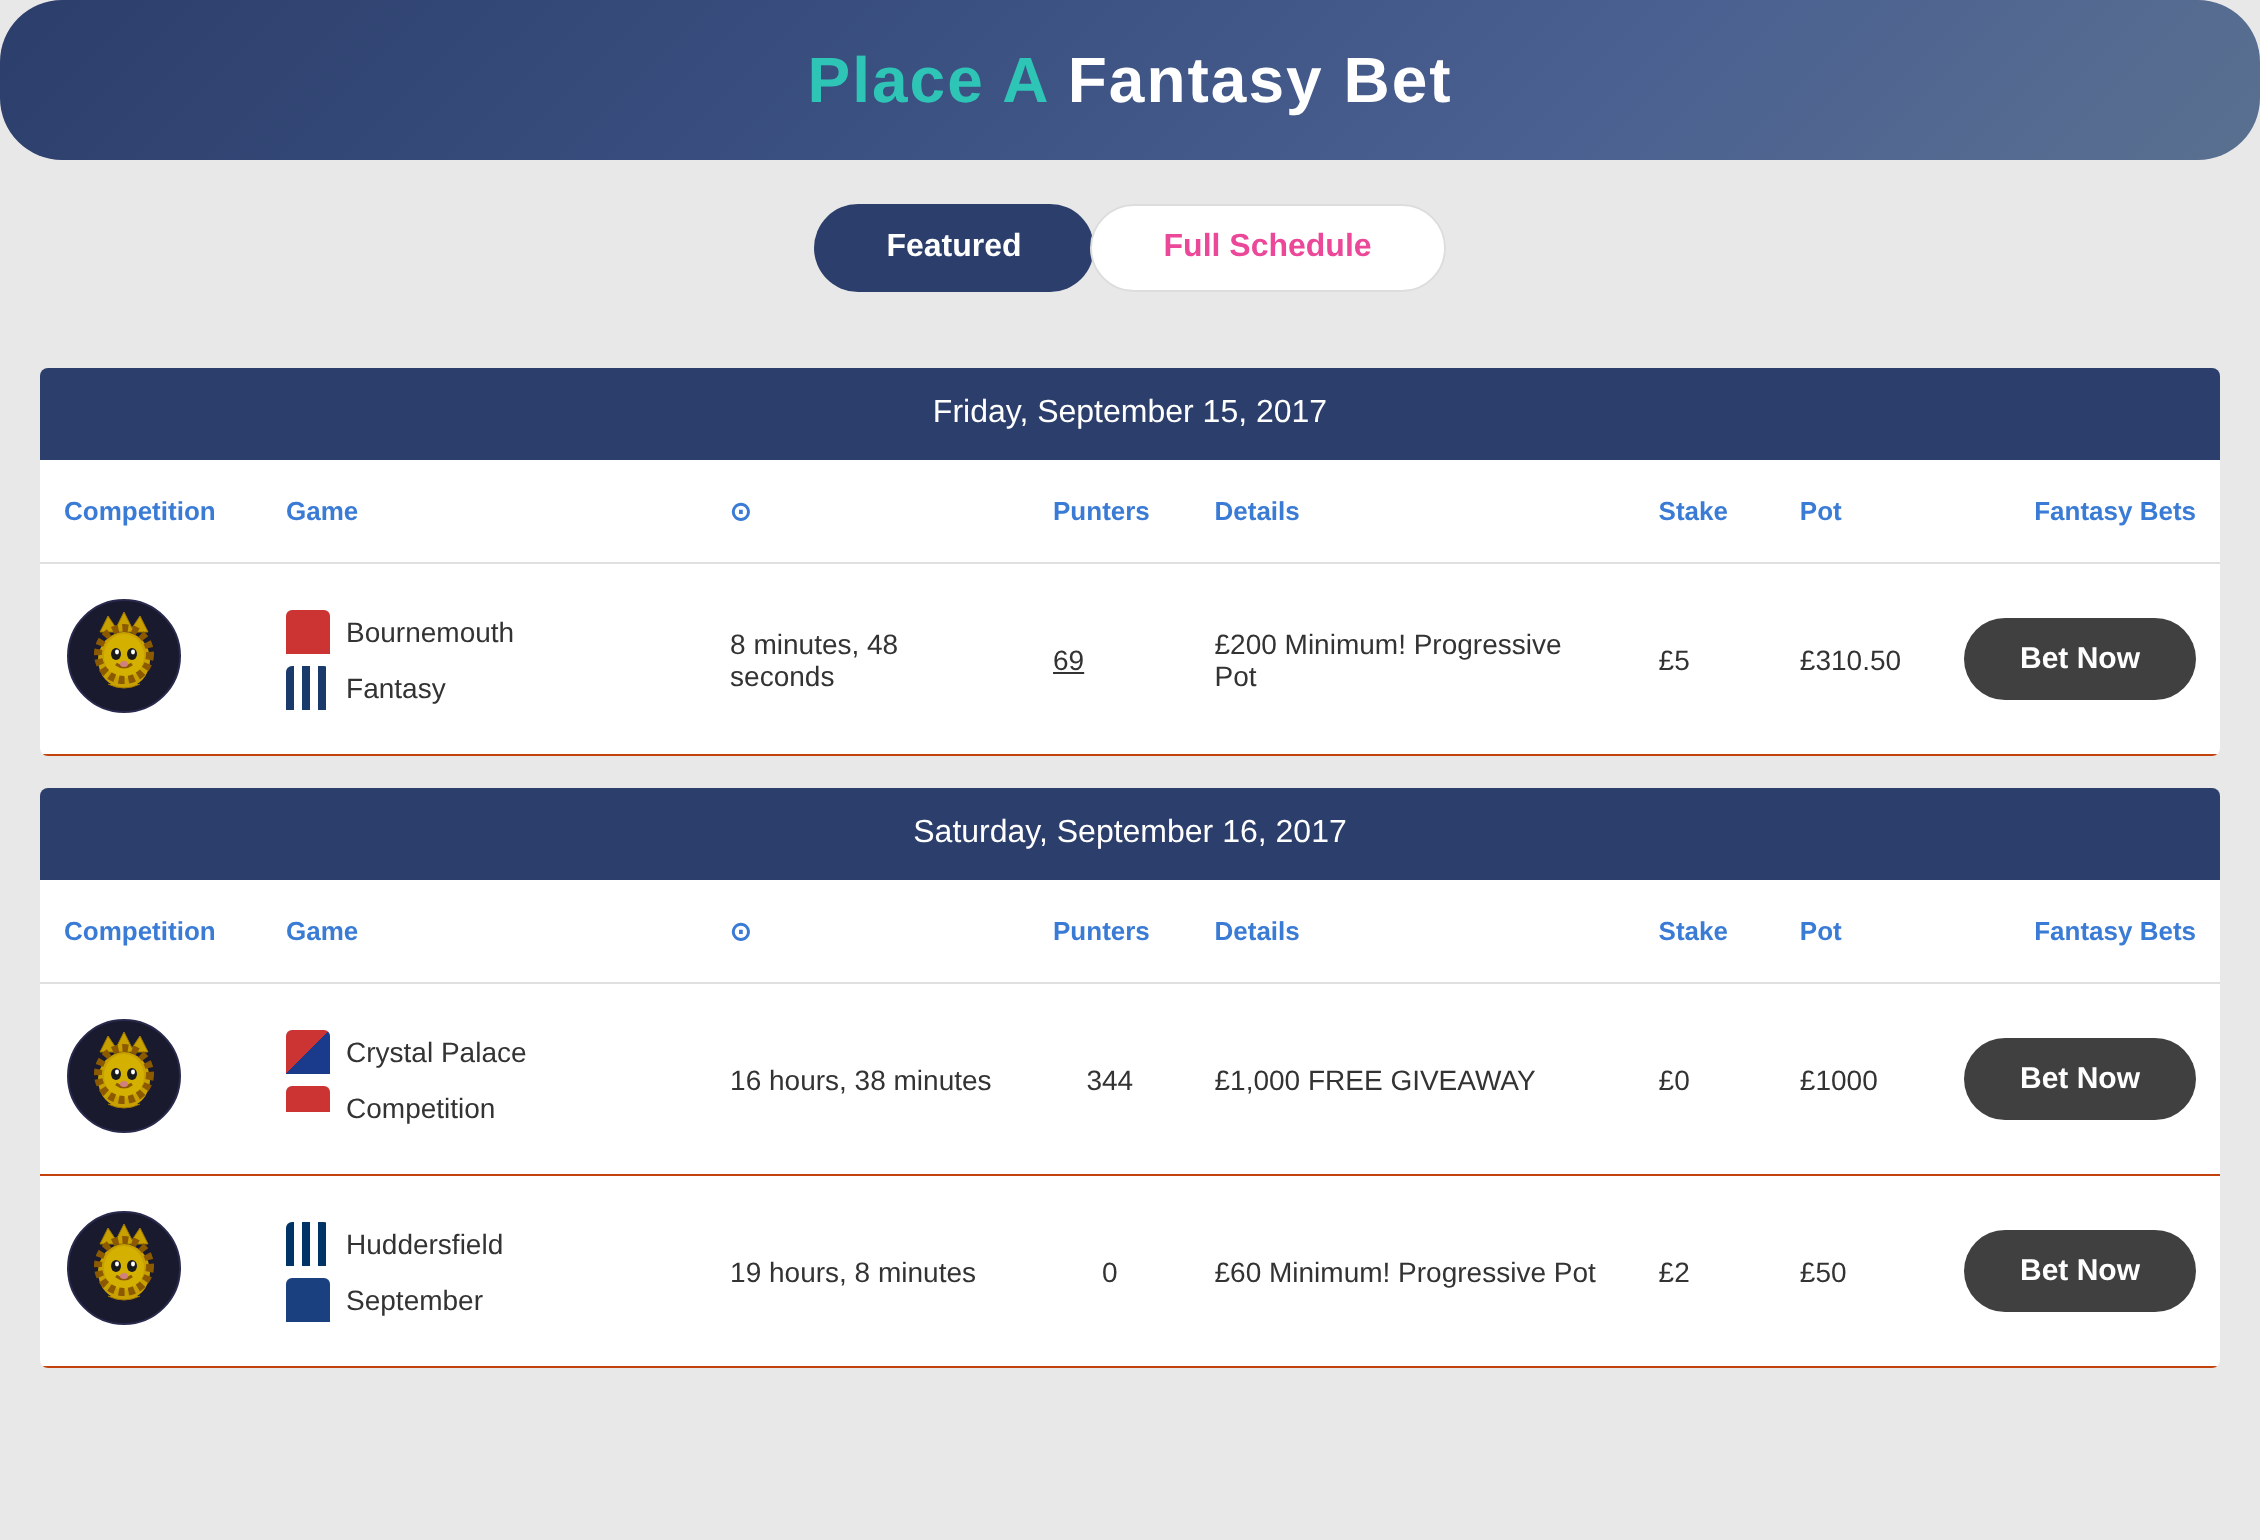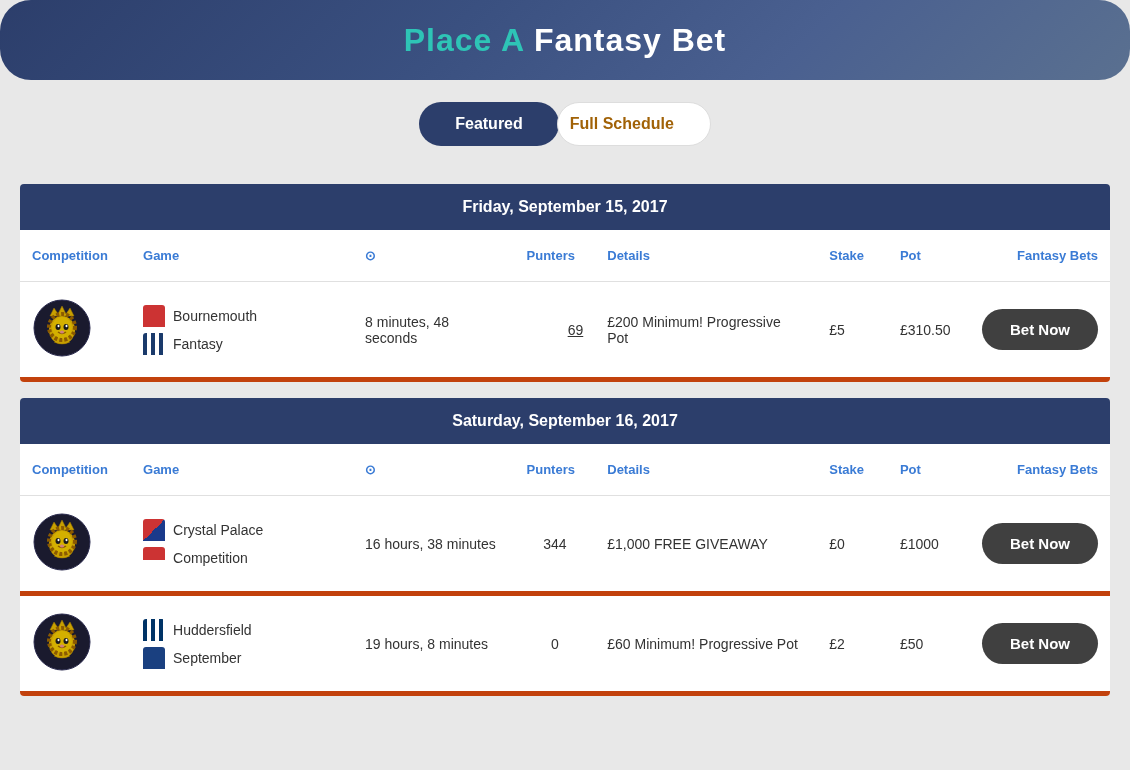--- a/index.html
+++ b/index.html
@@ -49,42 +49,41 @@
       font-size: 16px;
       font-weight: 600;
       transition: background 0.2s;
     }
     .tab-button.active {
       background: #2c3e6b;
       color: #ffffff;
     }
     .tab-button.inactive {
       background: #ffffff;
-      color: #a16207;
+      color: #ec4899;
       border: 1px solid #ddd;
       margin-left: -2px;
-      padding-left: 12px;
     }
 
     
     .main-content {
       padding: 0 20px 30px 20px;
     }
 
     
     .date-section {
       margin-bottom: 0;
     }
     .date-header {
       background: #2c3e6b;
       color: #ffffff;
       text-align: center;
       padding: 14px;
       font-size: 16px;
-      font-weight: 700;
+      font-weight: 400;
       border-radius: 4px 4px 0 0;
       margin-top: 16px;
     }
 
     
     .bet-table {
       width: 100%;
       background: #ffffff;
       border-collapse: collapse;
     }
@@ -95,21 +94,21 @@
       padding: 18px 12px;
       text-align: left;
       font-size: 13px;
       font-weight: 600;
       color: #3a7bd5;
     }
     .bet-table thead th.right {
       text-align: right;
     }
     .bet-table tbody tr {
-      border-bottom: 5px solid #c2410c;
+      border-bottom: 1px solid #c2410c;
     }
     .bet-table tbody td {
       padding: 16px 12px;
       vertical-align: middle;
       font-size: 14px;
       color: #333;
     }
     .lion-svg {
       width: 60px;
       height: 60px;
@@ -275,21 +274,21 @@
                   <span class="shirt-bournemouth"></span>
                   <span class="team-name">Bournemouth</span>
                 </div>
                 <div class="team-row">
                   <span class="shirt-brighton"></span>
                   <span class="team-name">Fantasy</span>
                 </div>
               </div>
             </td>
             <td class="col-time">8 minutes, 48 seconds</td>
-            <td class="col-punters" style="text-align:right;text-decoration:underline;">69</td>
+            <td class="col-punters" style="text-align:left;text-decoration:underline;">69</td>
             <td class="col-details">£200 Minimum! Progressive Pot</td>
             <td class="col-stake">£5</td>
             <td class="col-pot">£310.50</td>
             <td class="col-bets right">
               <button class="bet-now-btn">Bet Now</button>
             </td>
           </tr>
         </tbody>
       </table>
     </div>

